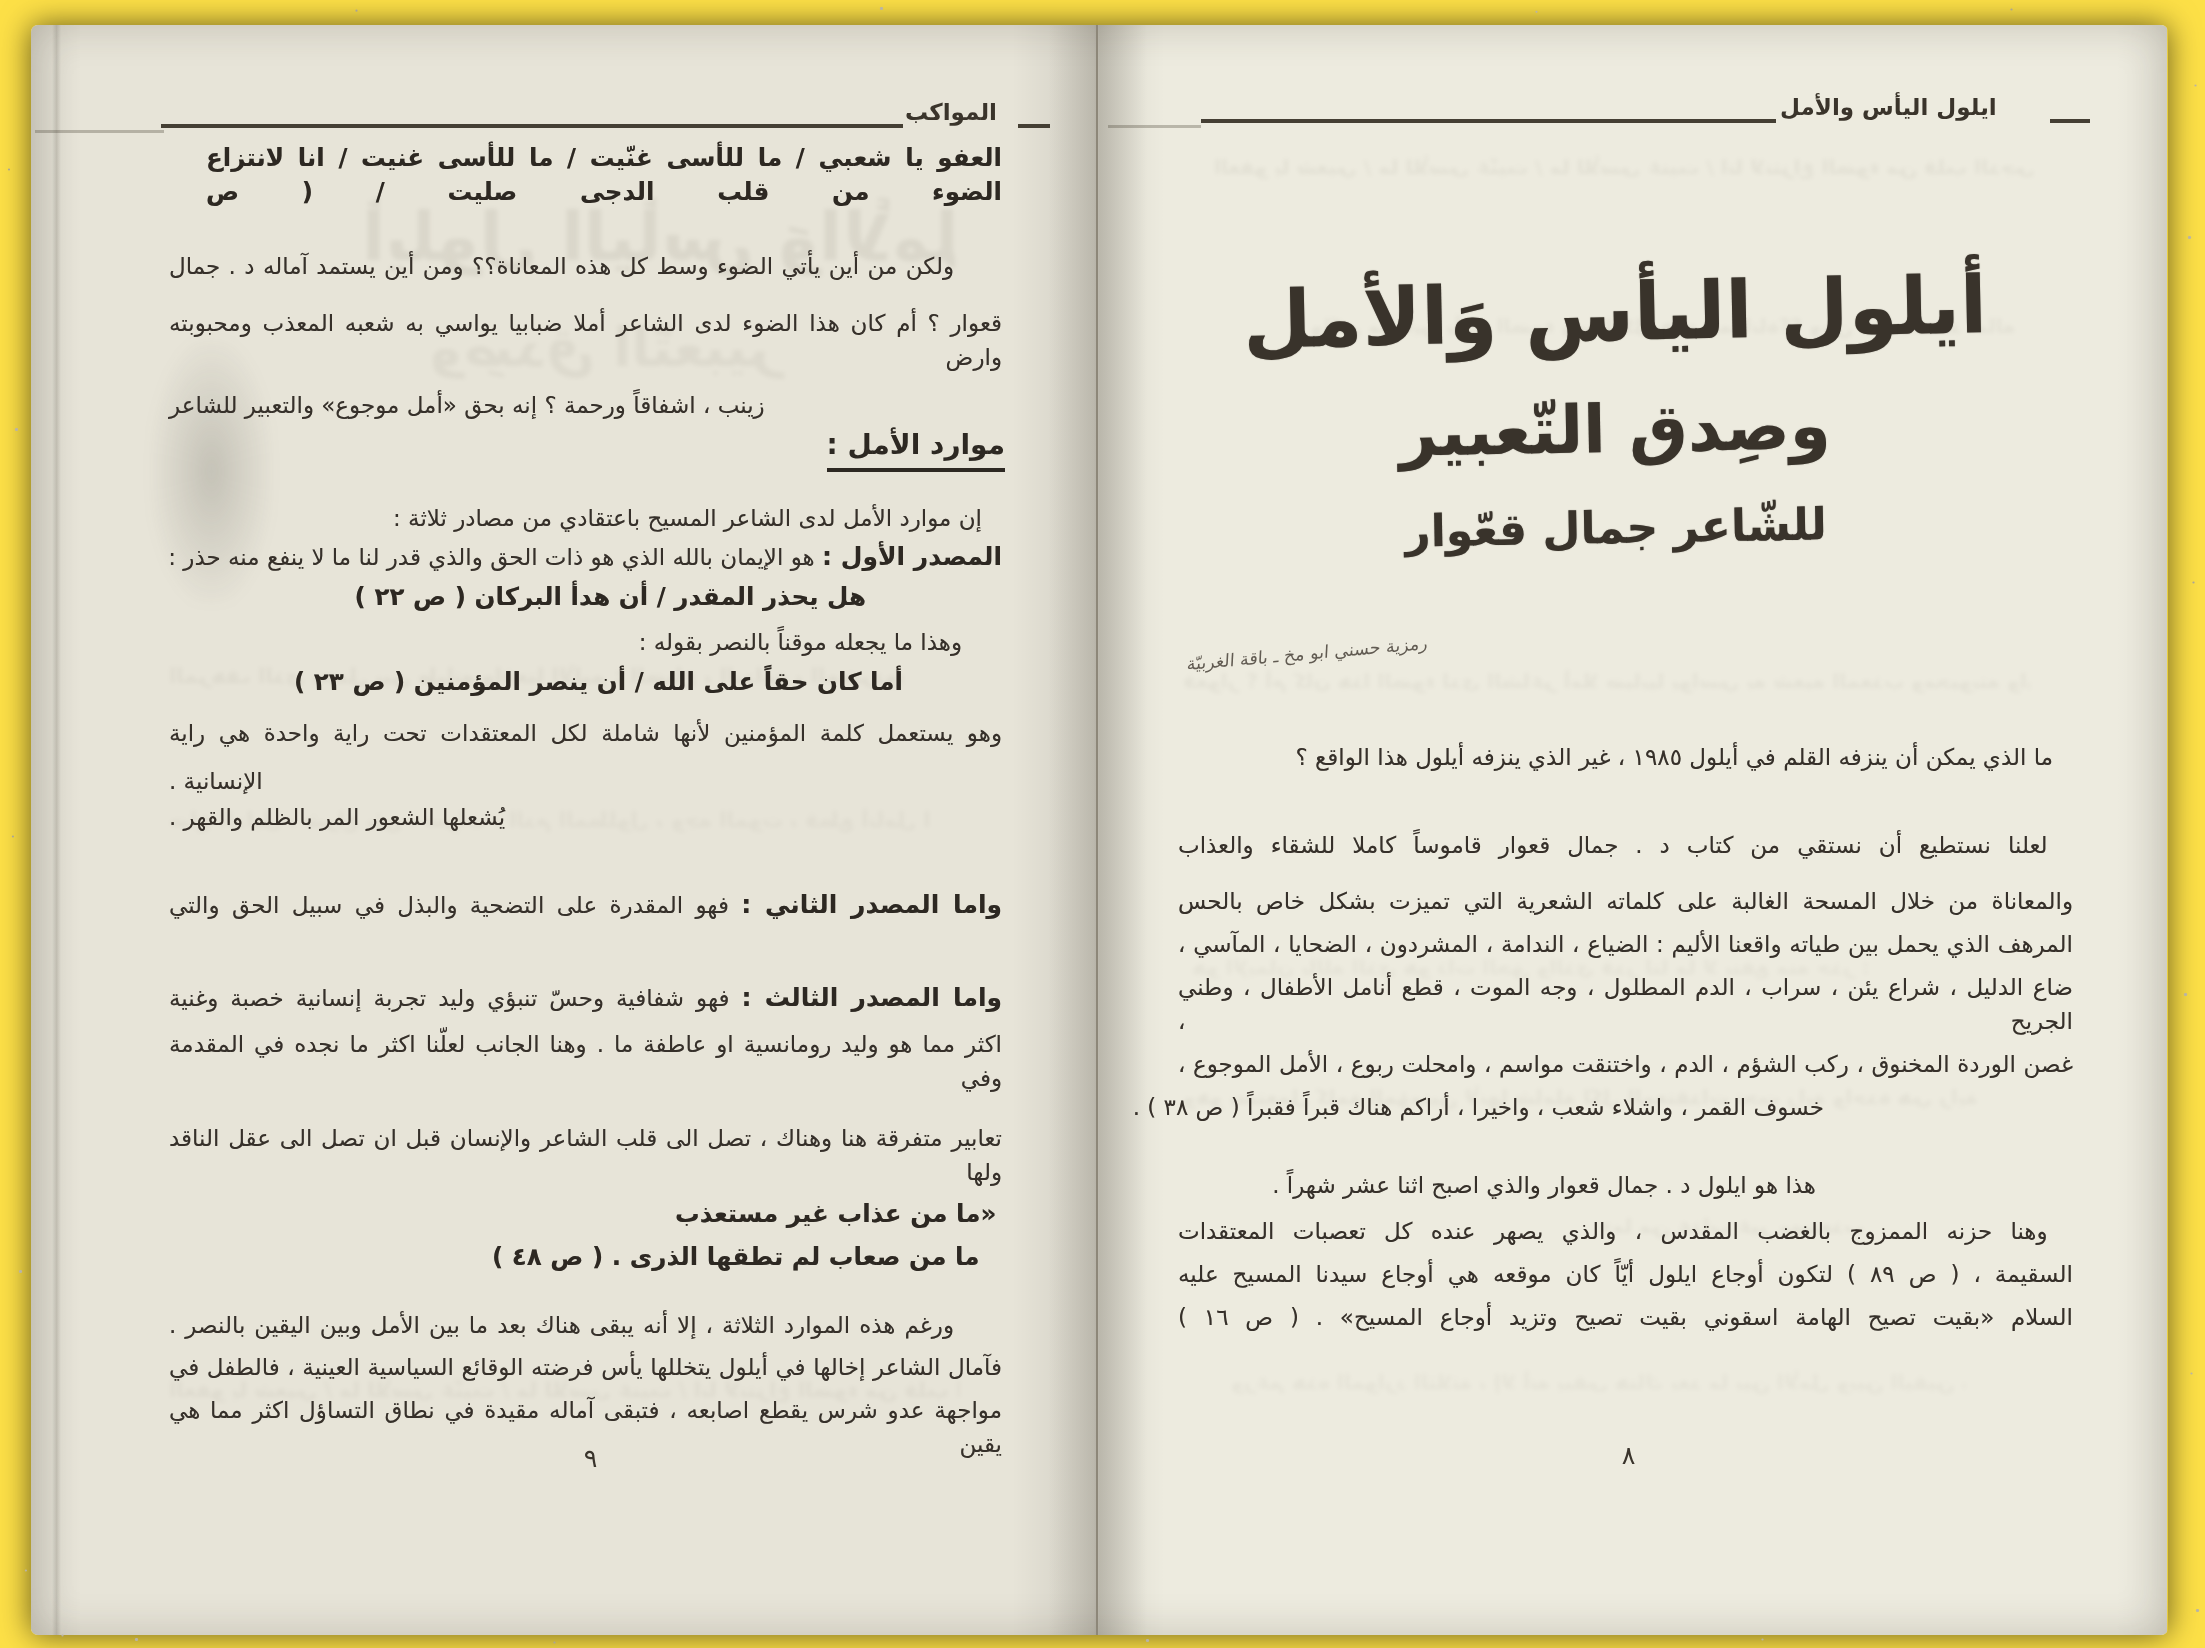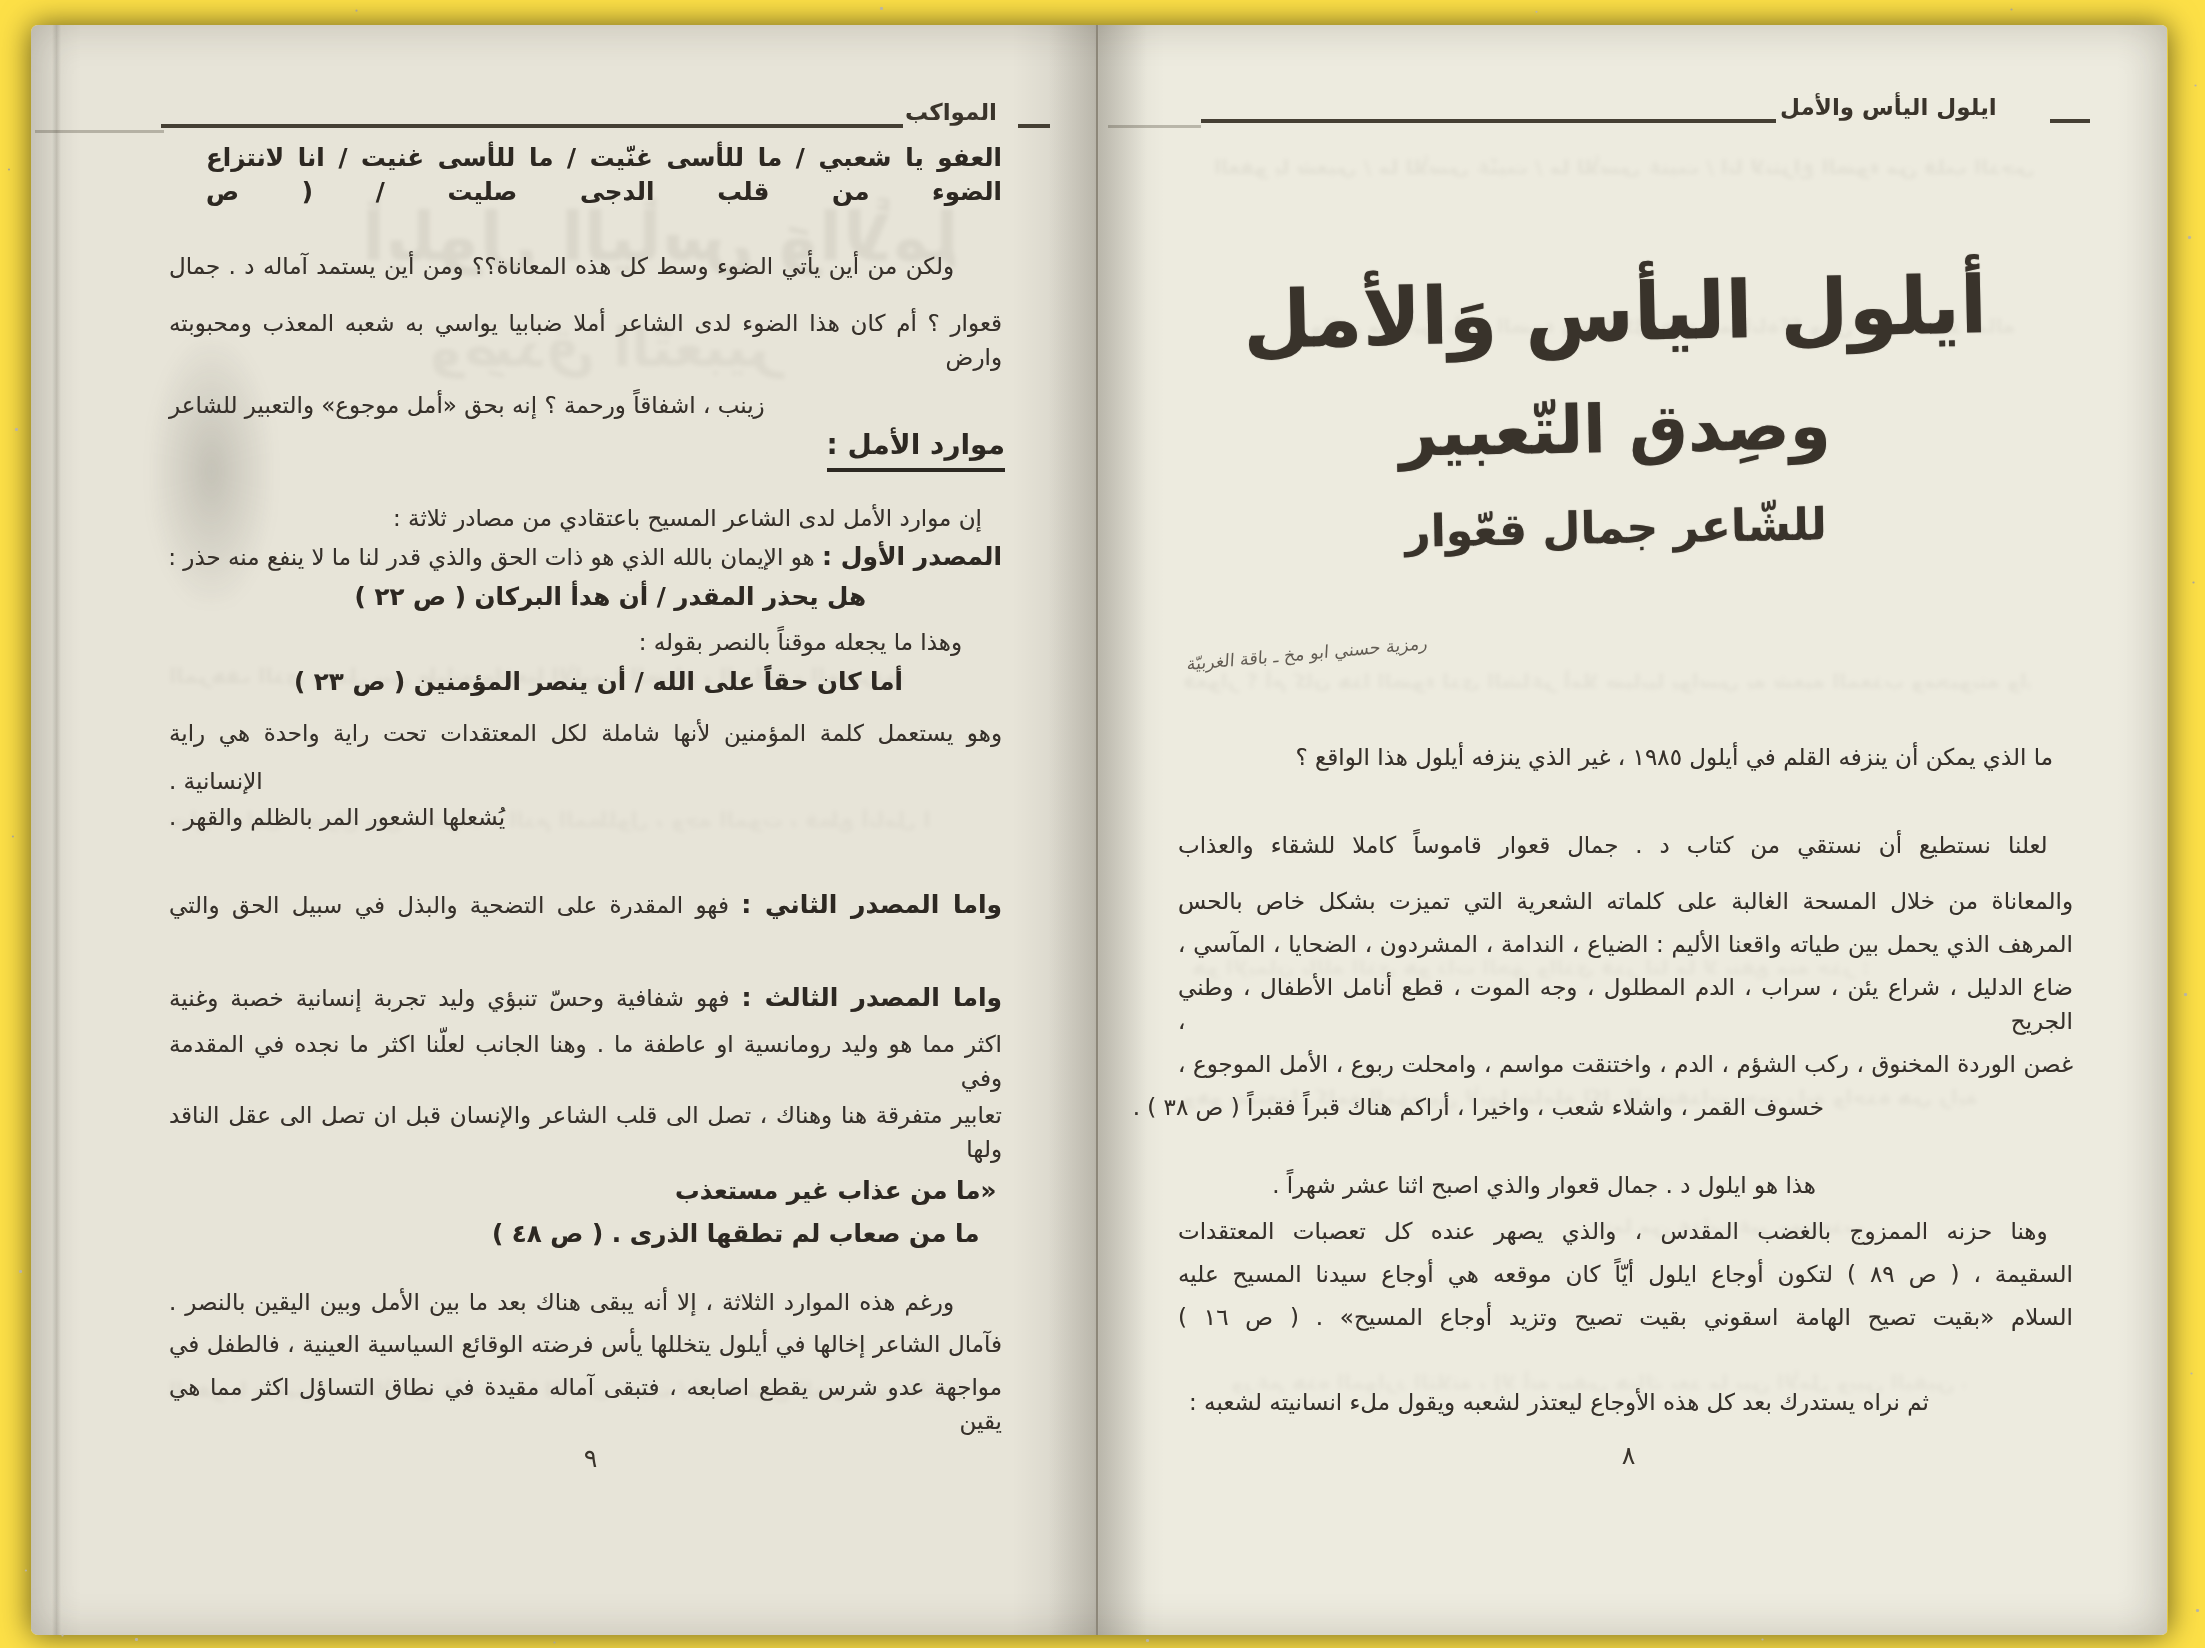--- a/index.html
+++ b/index.html
@@ -103,21 +103,21 @@
       <div class="line r" style="margin-top: 5.6px;"><span class="lead">المصدر الأول :</span> هو الإيمان بالله الذي هو ذات الحق والذي قدر لنا ما لا ينفع منه حذر :</div>
       <div class="line bq r" style="margin-top: 5.6px; margin-right: 136px;">هل يحذر المقدر / أن هدأ البركان ( ص ٢٢ )</div>
       <div class="line r" style="margin-top: 11.3px; margin-right: 40px;">وهذا ما يجعله موقناً بالنصر بقوله :</div>
       <div class="line bq r" style="margin-top: 5.6px; margin-right: 99px;">أما كان حقاً على الله / أن ينصر المؤمنين ( ص ٢٣ )</div>
       <div class="line j" style="margin-top: 17px;">وهو يستعمل كلمة المؤمنين لأنها شاملة لكل المعتقدات تحت راية واحدة هي راية</div>
       <div class="line l" style="margin-top: 14px;">الإنسانية .</div>
       <div class="line l" style="margin-top: 2.8px;">يُشعلها الشعور المر بالظلم والقهر .</div>
       <div class="line j" style="margin-top: 54px;"><span class="lead">واما المصدر الثاني :</span> فهو المقدرة على التضحية والبذل في سبيل الحق والتي</div>
       <div class="line j" style="margin-top: 59px;"><span class="lead">واما المصدر الثالث :</span> فهو شفافية وحسّ تنبؤي وليد تجربة إنسانية خصبة وغنية</div>
       <div class="line j" style="margin-top: 11.3px;">اكثر مما هو وليد رومانسية او عاطفة ما . وهنا الجانب لعلّنا اكثر ما نجده في المقدمة وفي</div>
-      <div class="line j" style="margin-top: 3px;">تعابير متفرقة هنا وهناك ، تصل الى قلب الشاعر والإنسان قبل ان تصل الى عقل الناقد ولها</div>
+      <div class="line j" style="margin-top: 26px;">تعابير متفرقة هنا وهناك ، تصل الى قلب الشاعر والإنسان قبل ان تصل الى عقل الناقد ولها</div>
       <div class="line bq r" style="margin-top: 8.5px; margin-right: 5.6px;">«ما من عذاب غير مستعذب</div>
       <div class="line bq r" style="margin-top: 8.5px; margin-right: 22.6px;">ما من صعاب لم تطقها الذرى . ( ص ٤٨ )</div>
       <div class="line j" style="margin-top: 34px; margin-right: 48px;">ورغم هذه الموارد الثلاثة ، إلا أنه يبقى هناك بعد ما بين الأمل وبين اليقين بالنصر .</div>
       <div class="line j" style="margin-top: 8.5px;">فآمال الشاعر إخالها في أيلول يتخللها يأس فرضته الوقائع السياسية العينية ، فالطفل في</div>
       <div class="line j" style="margin-top: 8.5px;">مواجهة عدو شرس يقطع اصابعه ، فتبقى آماله مقيدة في نطاق التساؤل اكثر مما هي يقين</div>
     </div>
 
   <div class="pagenum" style="left:565px;top:1443px;">٩</div>
   <div class="crease"></div>
 
@@ -136,21 +136,20 @@
       <div class="line j" style="margin-top: 54px; margin-right: 25.4px;">لعلنا نستطيع أن نستقي من كتاب د . جمال قعوار قاموساً كاملا للشقاء والعذاب</div>
       <div class="line j" style="margin-top: 22px;">والمعاناة من خلال المسحة الغالبة على كلماته الشعرية التي تميزت بشكل خاص بالحس</div>
       <div class="line j" style="margin-top: 9px;">المرهف الذي يحمل بين طياته واقعنا الأليم : الضياع ، الندامة ، المشردون ، الضحايا ، المآسي ،</div>
       <div class="line j" style="margin-top: 9px;">ضاع الدليل ، شراع يئن ، سراب ، الدم المطلول ، وجه الموت ، قطع أنامل الأطفال ، وطني الجريح ،</div>
       <div class="line j" style="margin-top: 9px;">غصن الوردة المخنوق ، ركب الشؤم ، الدم ، واختنقت مواسم ، وامحلت ربوع ، الأمل الموجوع ،</div>
       <div class="line r" style="margin-top: 9px; margin-right: 249px;">خسوف القمر ، واشلاء شعب ، واخيرا ، أراكم هناك قبراً فقبراً ( ص ٣٨ ) .</div>
       <div class="line r" style="margin-top: 44px; margin-right: 257px;">هذا هو ايلول د . جمال قعوار والذي اصبح اثنا عشر شهراً .</div>
       <div class="line j" style="margin-top: 11.3px; margin-right: 25.4px;">وهنا حزنه الممزوج بالغضب المقدس ، والذي يصهر عنده كل تعصبات المعتقدات</div>
       <div class="line j" style="margin-top: 9px;">السقيمة ، ( ص ٨٩ ) لتكون أوجاع ايلول أيّاً كان موقعه هي أوجاع سيدنا المسيح عليه</div>
       <div class="line j" style="margin-top: 9px;">السلام «بقيت تصيح الهامة اسقوني بقيت تصيح وتزيد أوجاع المسيح» . ( ص ١٦ )</div>
-      <div class="line r" style="margin-top: 51px; margin-right: 144px;">ثم نراه يستدرك بعد كل هذه الأوجاع ليعتذر لشعبه ويقول ملء انسانيته لشعبه :</div>
     </div>
 
   <div class="pagenum" style="left:1603px;top:1440px;">٨</div>
 
   <div class="gutter-shade"></div>
   <div class="gutter-line"></div>
   <div class="speckles"></div>
 </div>
 
 

